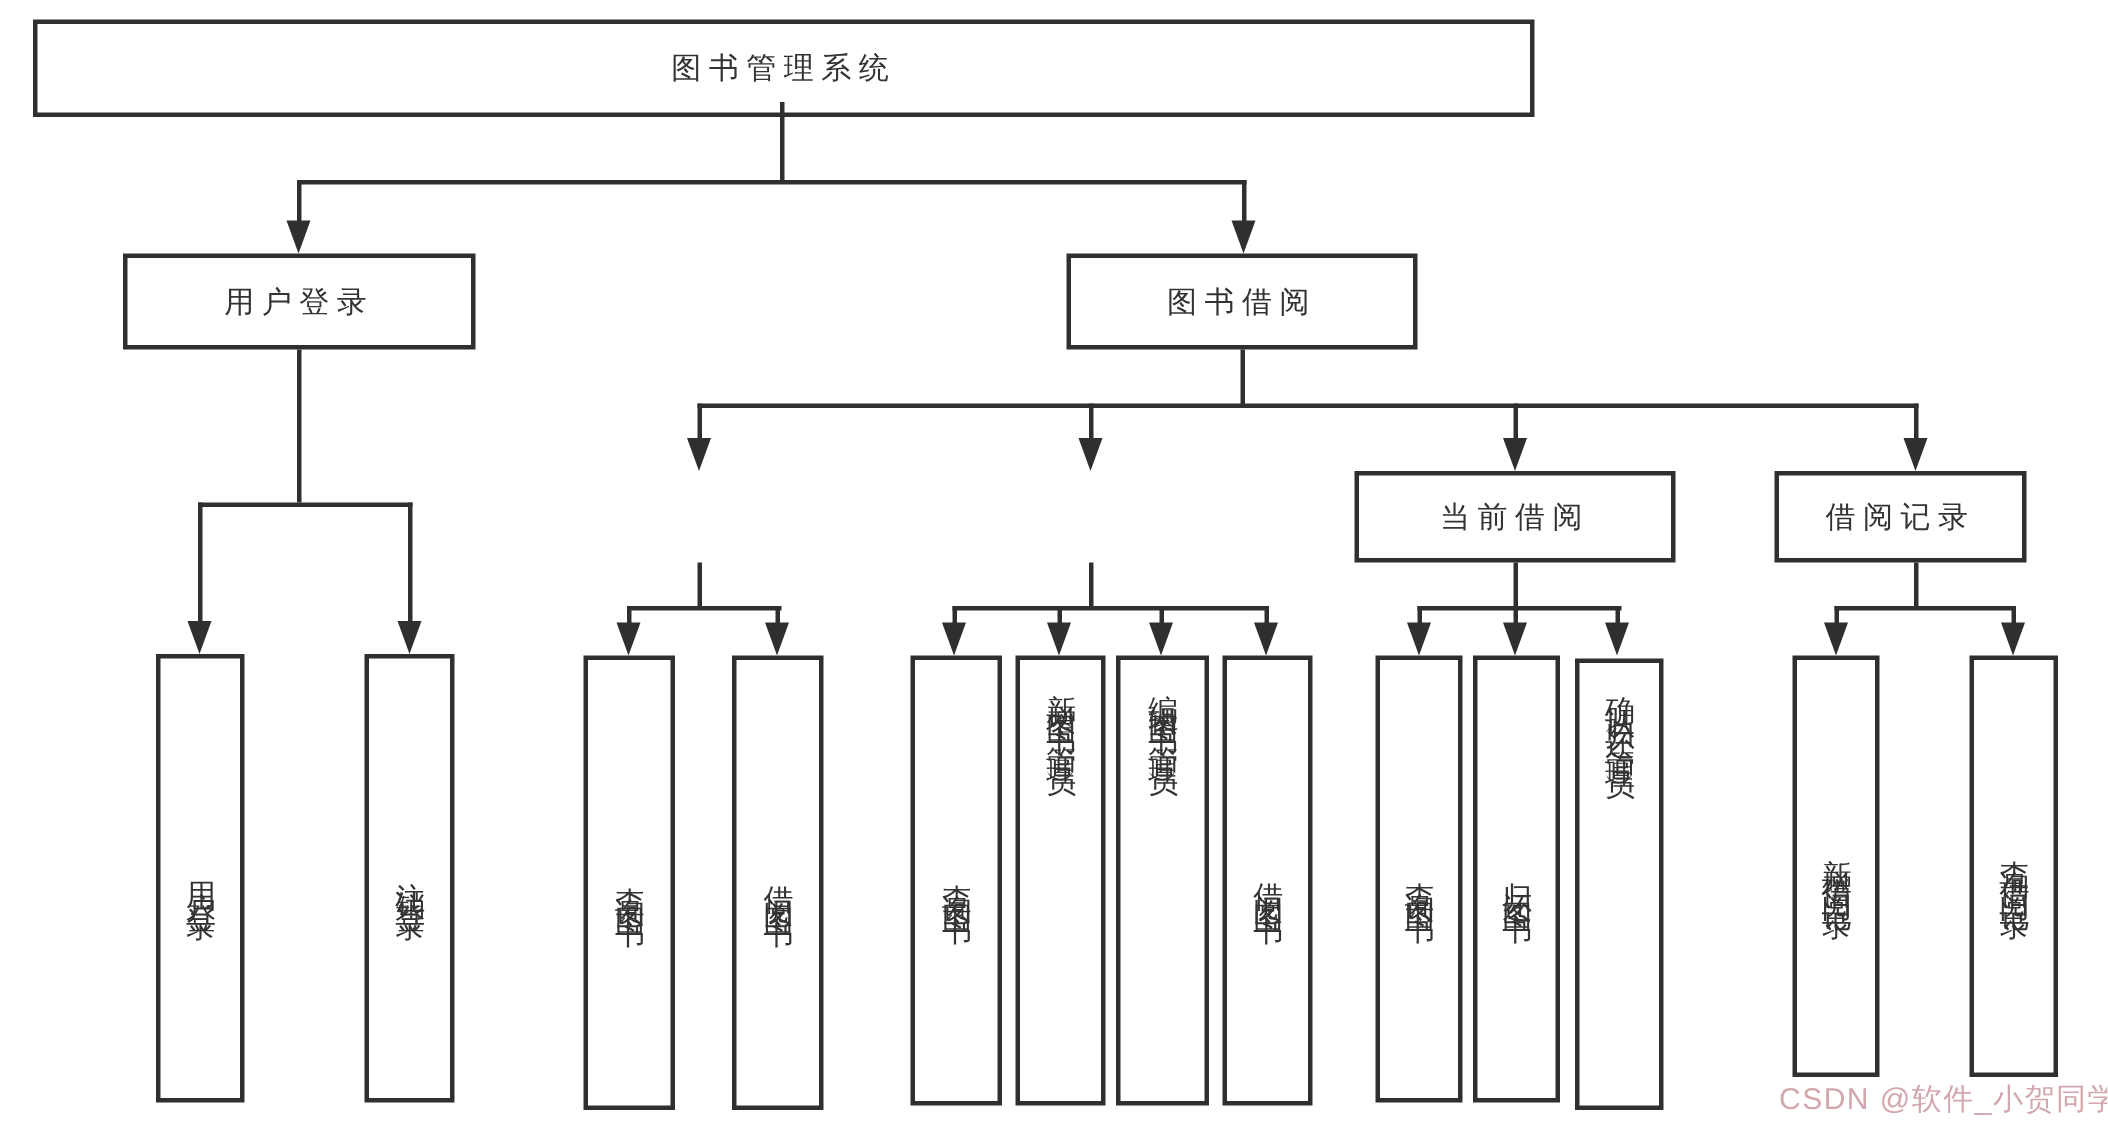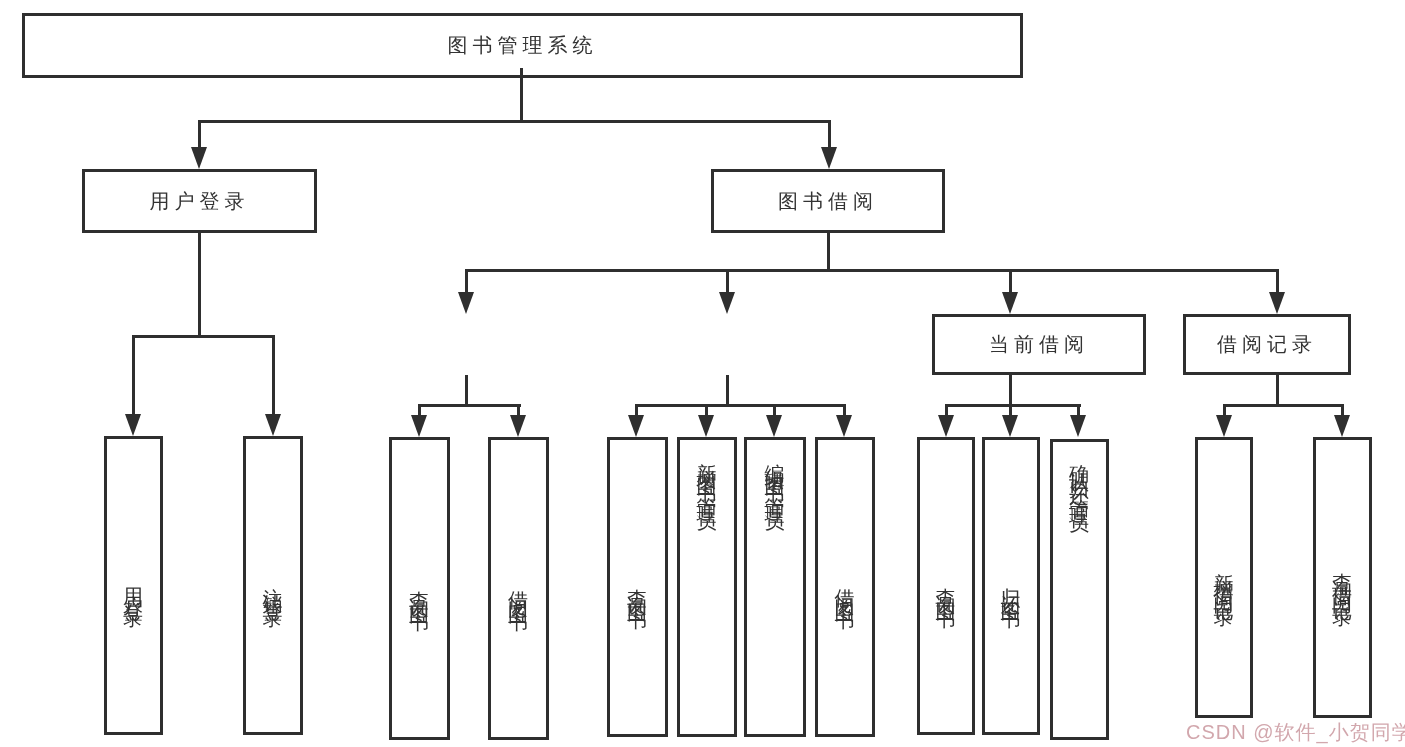--- a/index.html
+++ b/index.html
@@ -23,21 +23,21 @@
     position:absolute;width:0;height:0;
     border-left:8px solid transparent;border-right:8px solid transparent;
     border-top:22px solid #2f2f2f;
   }
   
   #n-root{left:22px;top:13px;width:1001px;height:65px;}
   #n-ul {left:82px;top:169px;width:235px;height:64px;}
   #n-bm {left:711px;top:169px;width:234px;height:64px;}
   #n-nb {left:362px;top:314px;width:208px;height:61px;}
   #n-bb {left:623px;top:314px;width:209px;height:61px;}
-  #n-cb {left:903px;top:314px;width:214px;height:61px;margin-left:29px;}
+  #n-cb {left:903px;top:314px;width:214px;height:61px;}
   #n-br {left:1148px;top:314px;width:168px;height:61px;margin-left:35px;}
   #n-ul1{left:104px;top:436px;width:59px;height:299px;}
   #n-ul2{left:243px;top:436px;width:60px;height:299px;}
   #n-nb1{left:389px;top:437px;width:61px;height:303px;}
   #n-nb2{left:488px;top:437px;width:61px;height:303px;}
   #n-bb1{left:607px;top:437px;width:61px;height:300px;}
   #n-bb2{left:677px;top:437px;width:60px;height:300px;}
   #n-bb3{left:744px;top:437px;width:62px;height:300px;}
   #n-bb4{left:815px;top:437px;width:60px;height:300px;}
   #n-cb1{left:917px;top:437px;width:58px;height:298px;}

